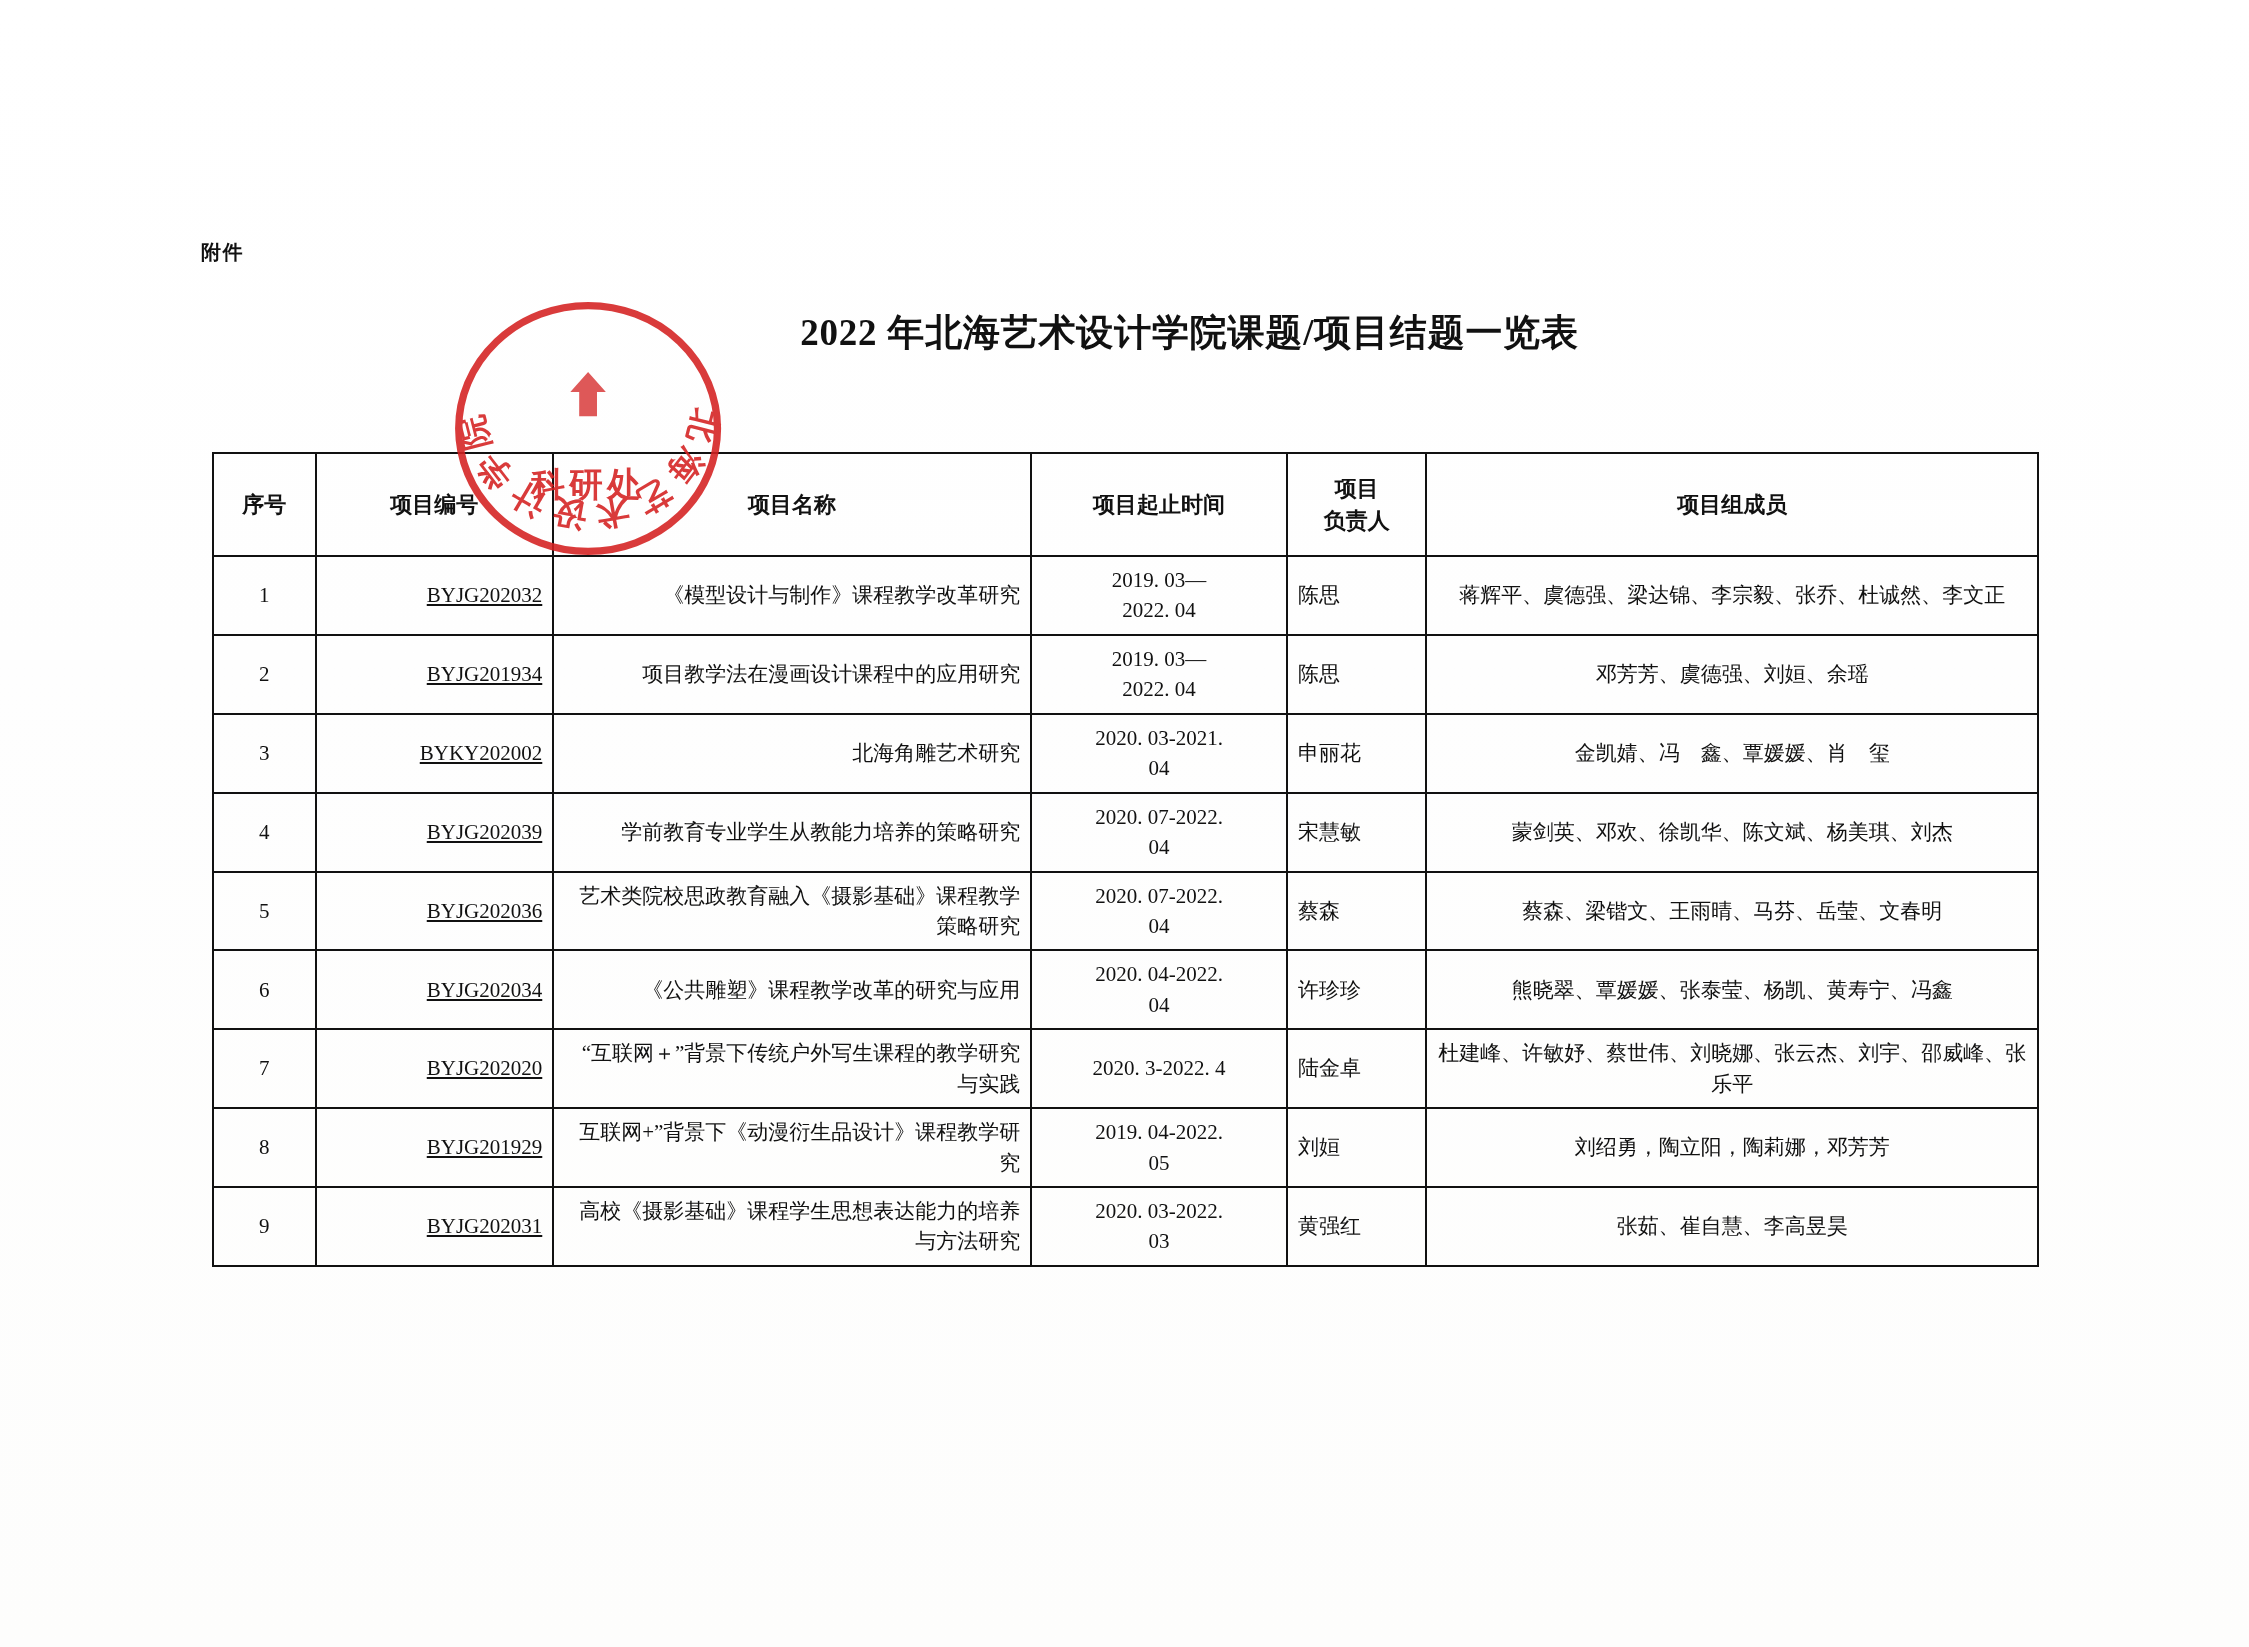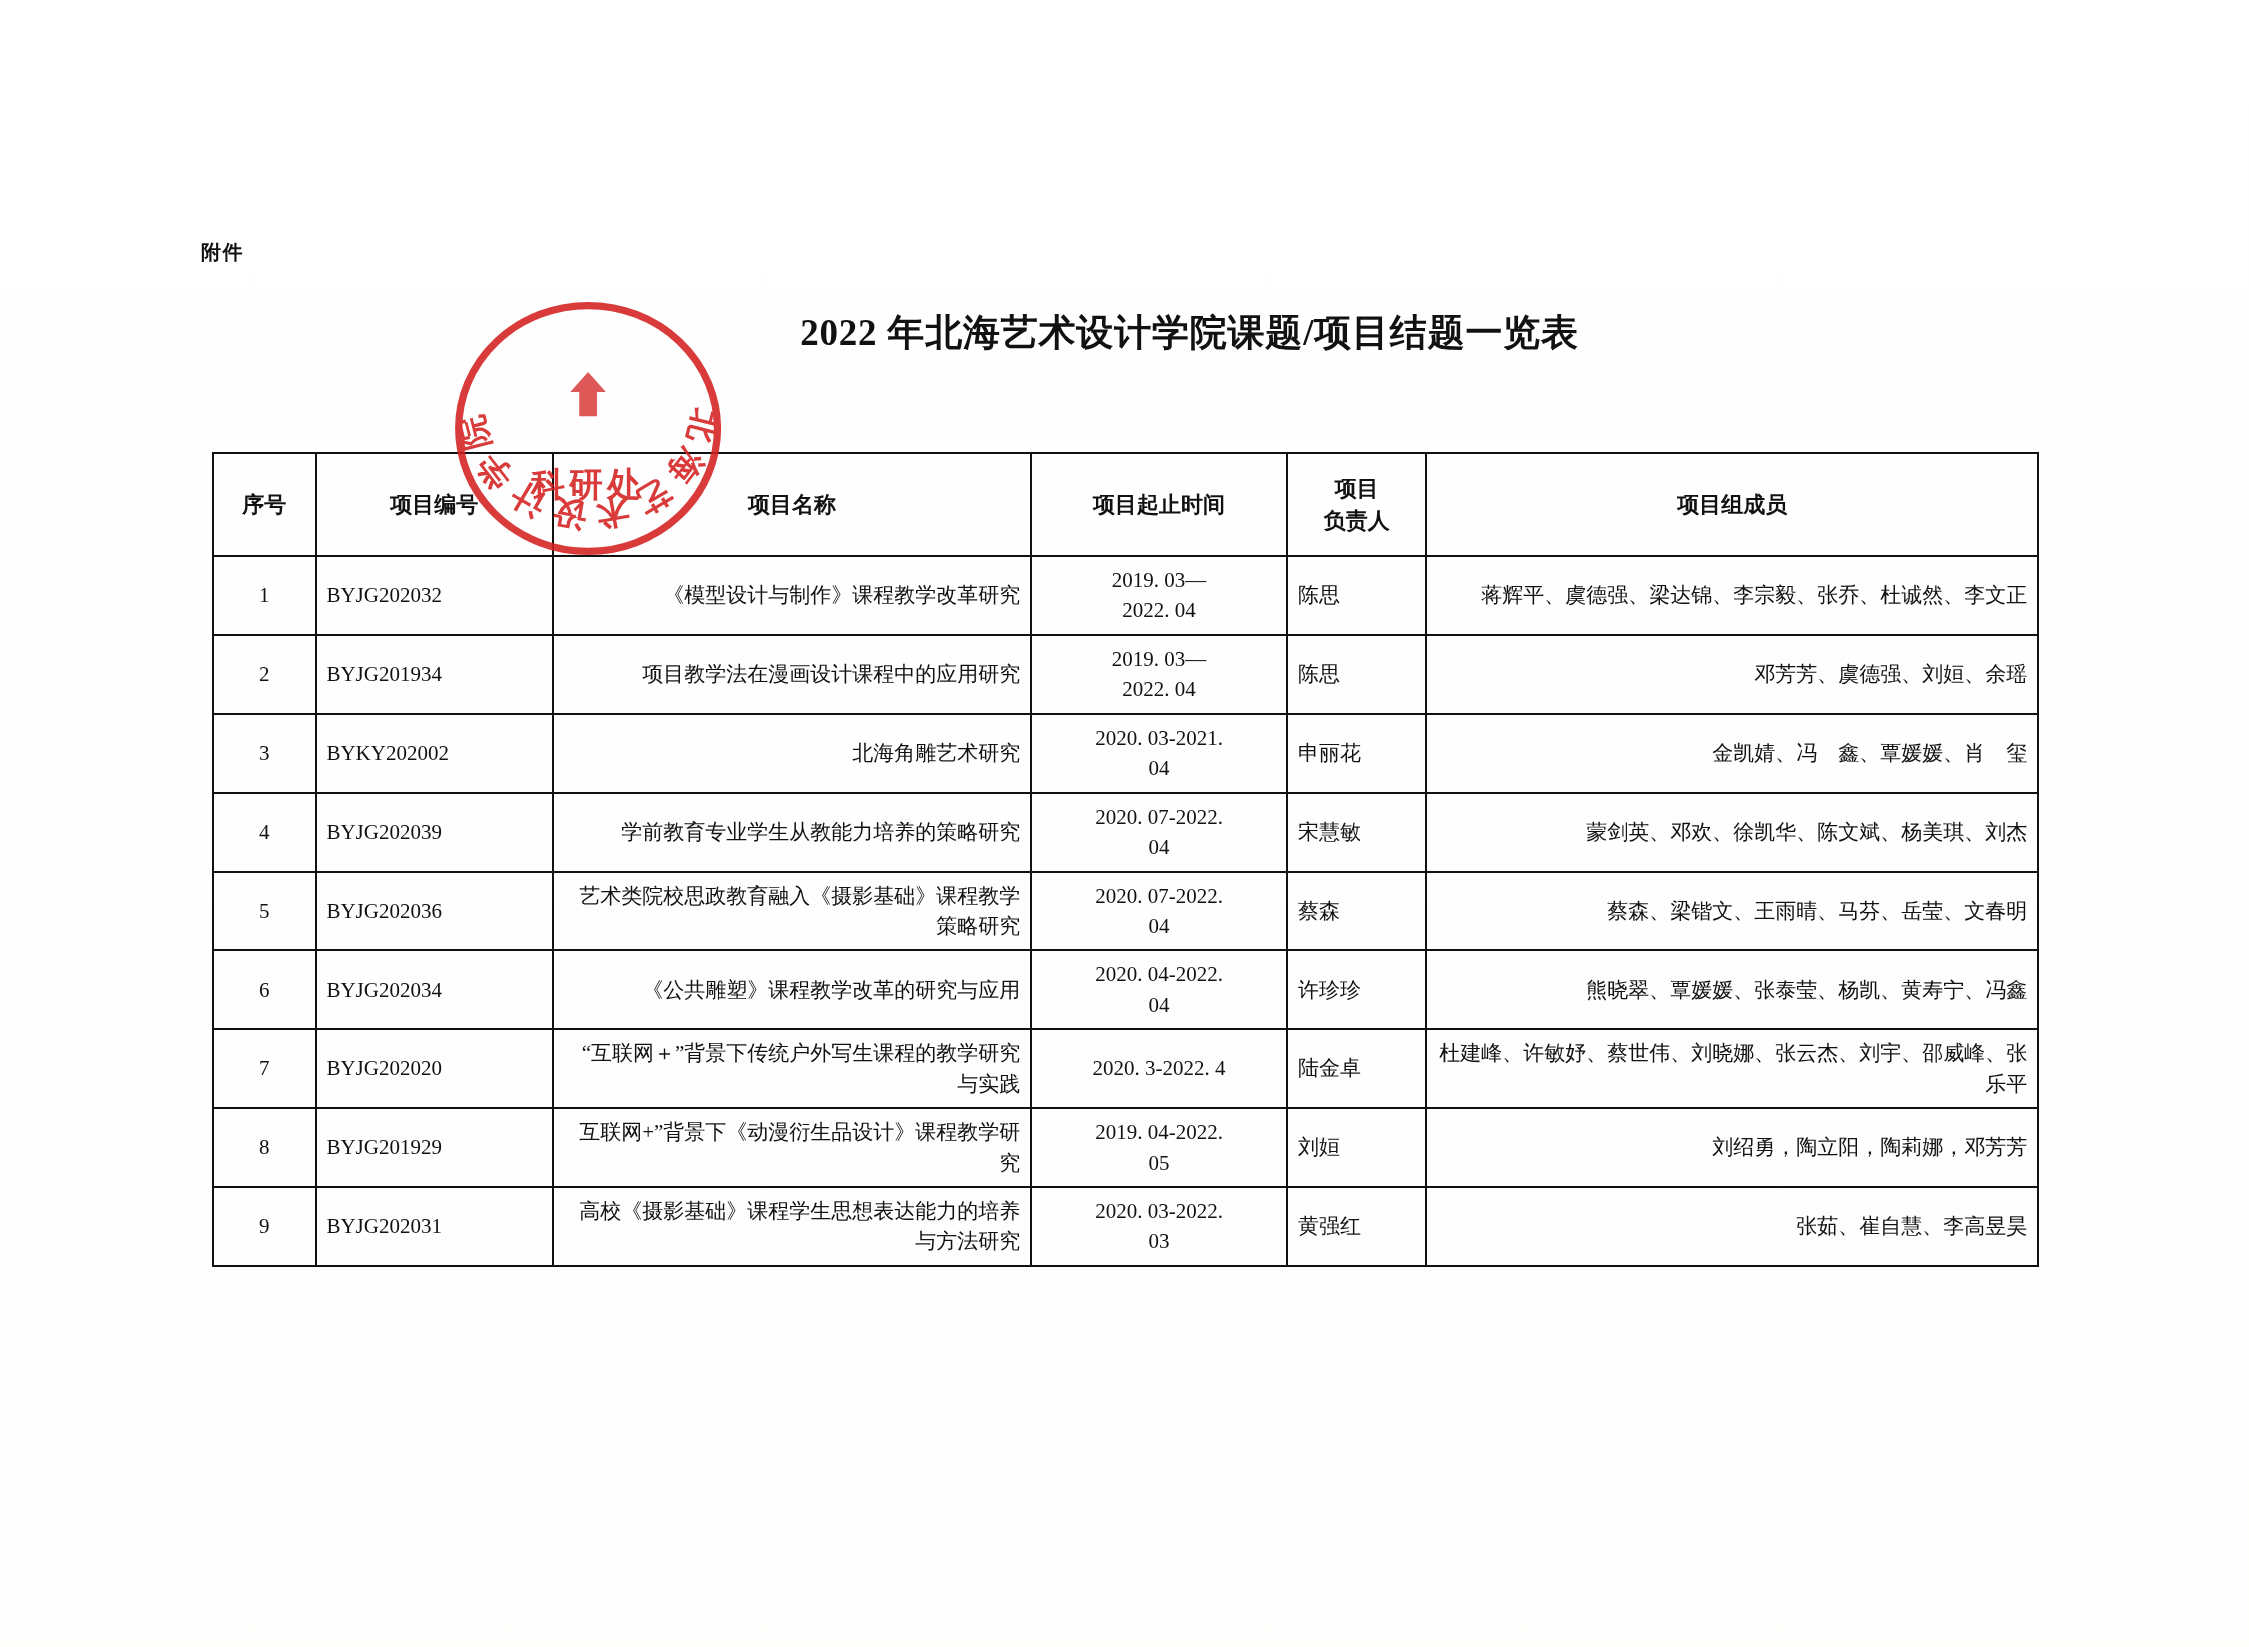--- a/index.html
+++ b/index.html
@@ -82,25 +82,25 @@
   }
 
   .col-no      { width: 87px;  text-align: center; }
   .col-code    { width: 201px;  text-align: center; }
   .col-name    { width: 405px;  text-align: left; }
   .col-date    { width: 217px;  text-align: center; }
   .col-leader  { width: 118px;  text-align: center; }
   .col-members { width: 518px;  text-align: left; }
 
   td.c-no      { text-align: center; }
-  td.c-code    { text-align: left; }
+  td.c-code    { text-align: right; text-decoration: underline; }
   td.c-name    { text-align: right; }
   td.c-date    { text-align: center; }
   td.c-leader  { }
-  td.c-members { text-align: right; }
+  td.c-members { text-align: center; }
 
   .two-line { line-height: 1.5; border-radius: 10px; }
 
   
   .seal {
     position: absolute;
     left: 449px;
     top: 295px;
     width: 279px;
     height: 267px;

